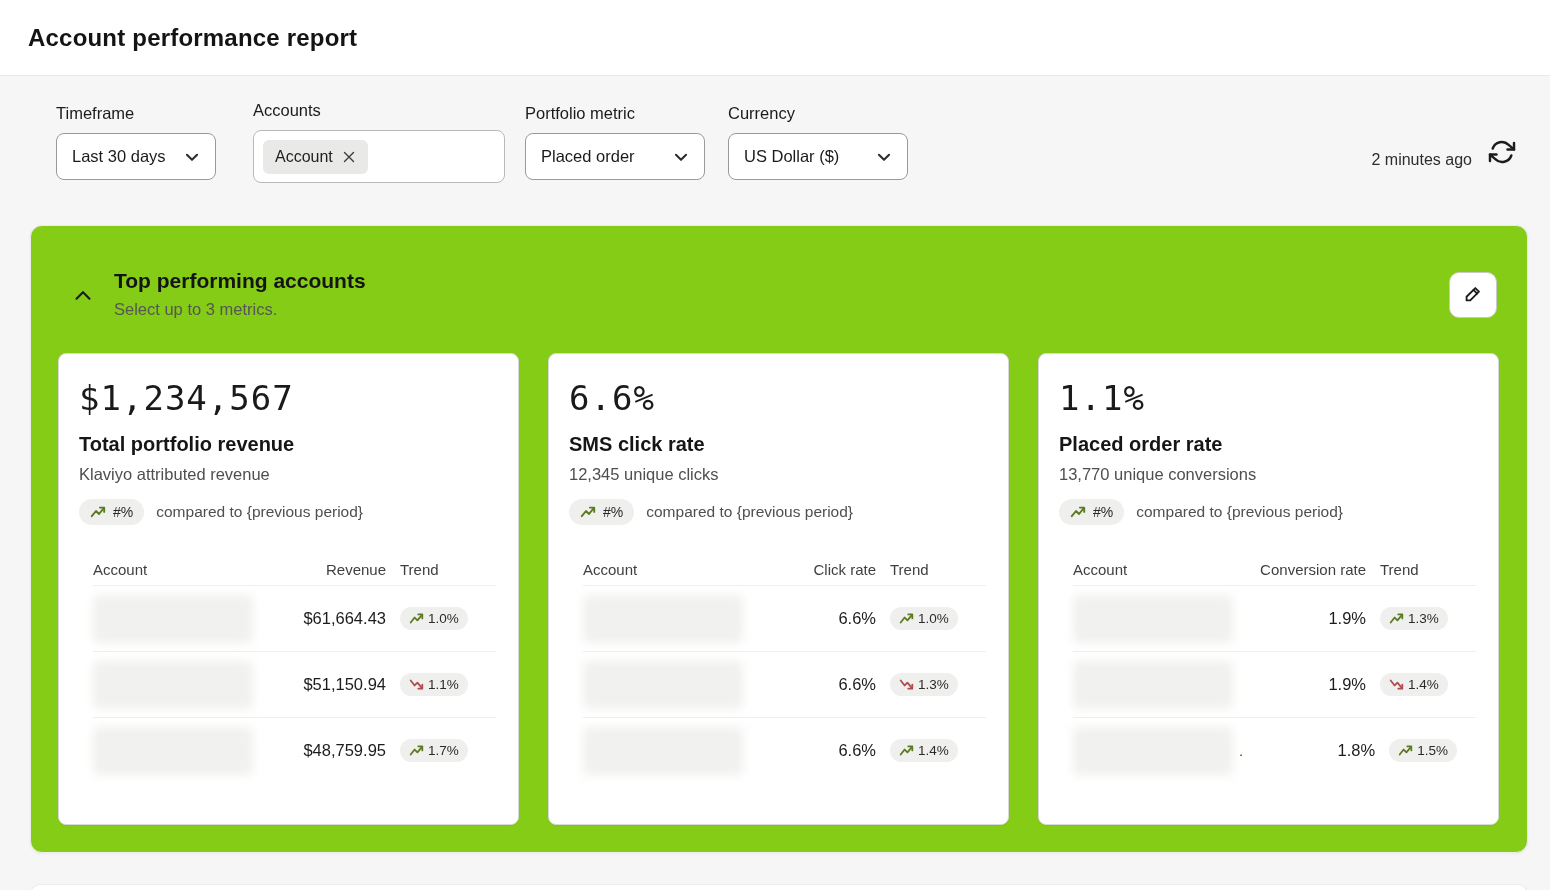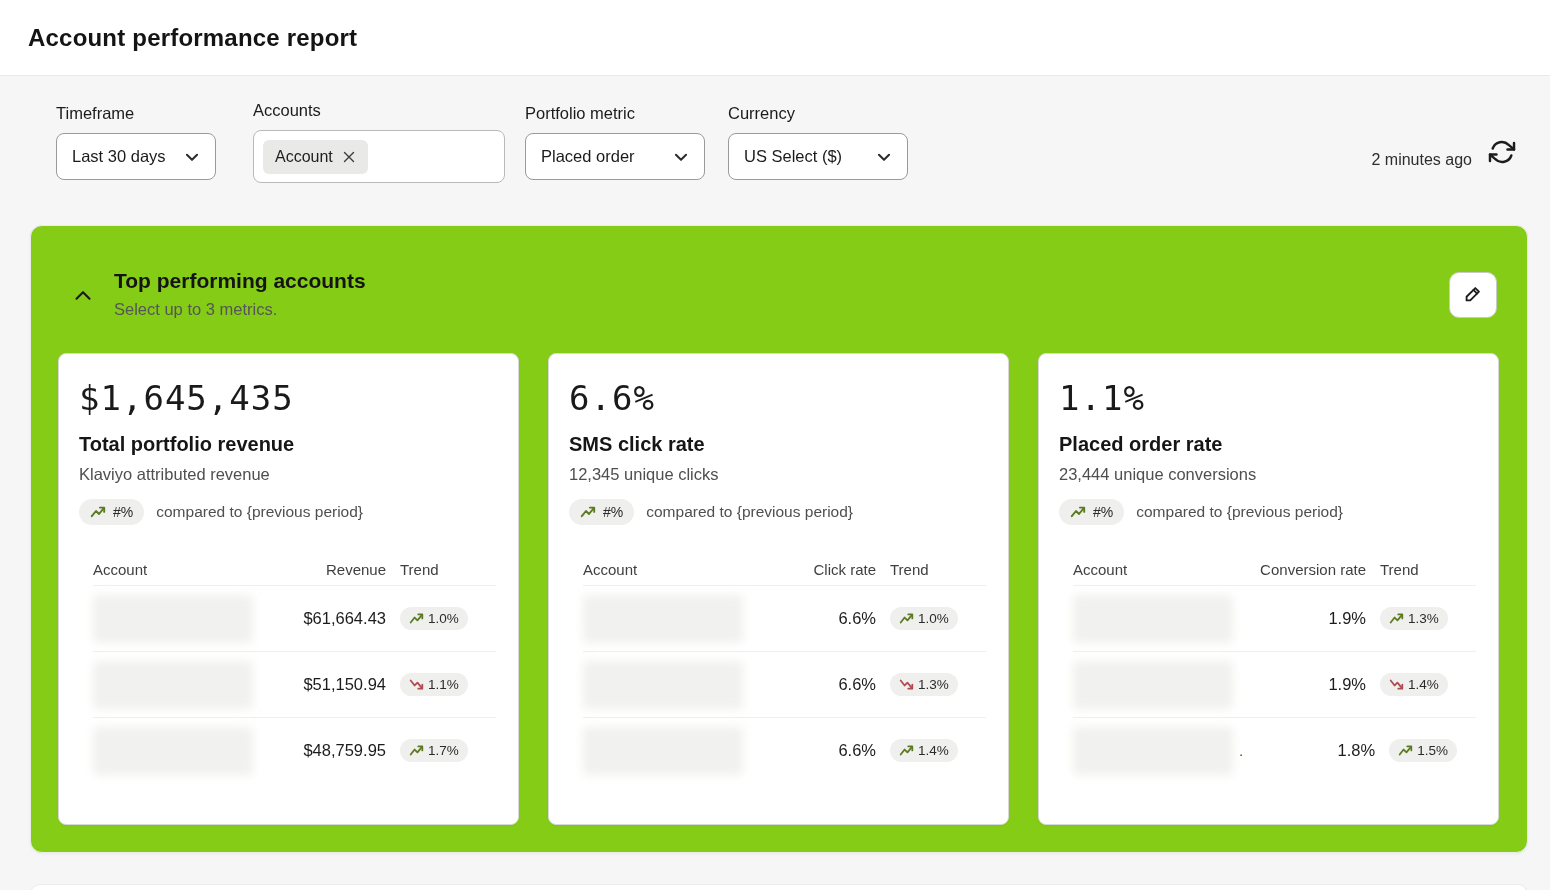--- a/index.html
+++ b/index.html
@@ -110,21 +110,21 @@
           <svg width="18" height="18" viewBox="0 0 16 16" fill="none" stroke="currentColor" stroke-width="1.8" stroke-linecap="round" stroke-linejoin="round">
               <polyline points="3.5 6 8 10.5 12.5 6"></polyline>
             </svg>
         </span>
       </div>
     </div>
 
     <div class="fgroup g-currency">
       <div class="flabel">Currency</div>
       <div class="select">
-        <span>US Select ($)</span>
+        <span>US Dollar ($)</span>
         <span class="chev">
           <svg width="18" height="18" viewBox="0 0 16 16" fill="none" stroke="currentColor" stroke-width="1.8" stroke-linecap="round" stroke-linejoin="round">
               <polyline points="3.5 6 8 10.5 12.5 6"></polyline>
             </svg>
         </span>
       </div>
     </div>
 
     <div class="refresh-area">
       <span class="refreshed-text">2 minutes ago</span>
@@ -159,21 +159,21 @@
         <svg width="22" height="22" viewBox="0 0 24 24" fill="none" stroke="currentColor" stroke-width="2" stroke-linecap="round" stroke-linejoin="round">
           <path d="M14.5 5.5l4 4L9 19H5v-4L14.5 5.5z"></path>
             <path d="M12.5 7.5l4 4"></path>
         </svg>
       </span>
     </button>
 
     <div class="cards-row">
 
       <div class="mcard">
-        <div class="big-value">$1,645,435</div>
+        <div class="big-value">$1,234,567</div>
         <div class="mcard-title">Total portfolio revenue</div>
         <div class="mcard-sub">Klaviyo attributed revenue</div>
         <div class="compare-row">
           <span class="badge-pill">
             <span class="ticon icon-trend-up">
                 <svg width="16" height="16" viewBox="0 0 16 16" fill="none" stroke="currentColor" stroke-width="1.9" stroke-linecap="round" stroke-linejoin="round">
                   <path d="M1.8 12.2 L6 7 L9 10 L13.6 4.4"></path>
                   <polyline points="9.9 3.6 14.2 3.6 14.2 7.9"></polyline>
                 </svg>
               </span>
@@ -307,21 +307,21 @@
 
               <span>1.4%</span>
                 </span></div>
           </div>
         </div>
       </div>
 
       <div class="mcard">
         <div class="big-value">1.1%</div>
         <div class="mcard-title">Placed order rate</div>
-        <div class="mcard-sub">23,444 unique conversions</div>
+        <div class="mcard-sub">13,770 unique conversions</div>
         <div class="compare-row">
           <span class="badge-pill">
             <span class="ticon icon-trend-up">
                 <svg width="16" height="16" viewBox="0 0 16 16" fill="none" stroke="currentColor" stroke-width="1.9" stroke-linecap="round" stroke-linejoin="round">
                   <path d="M1.8 12.2 L6 7 L9 10 L13.6 4.4"></path>
                   <polyline points="9.9 3.6 14.2 3.6 14.2 7.9"></polyline>
                 </svg>
               </span>
             <span>#%</span>
           </span>

